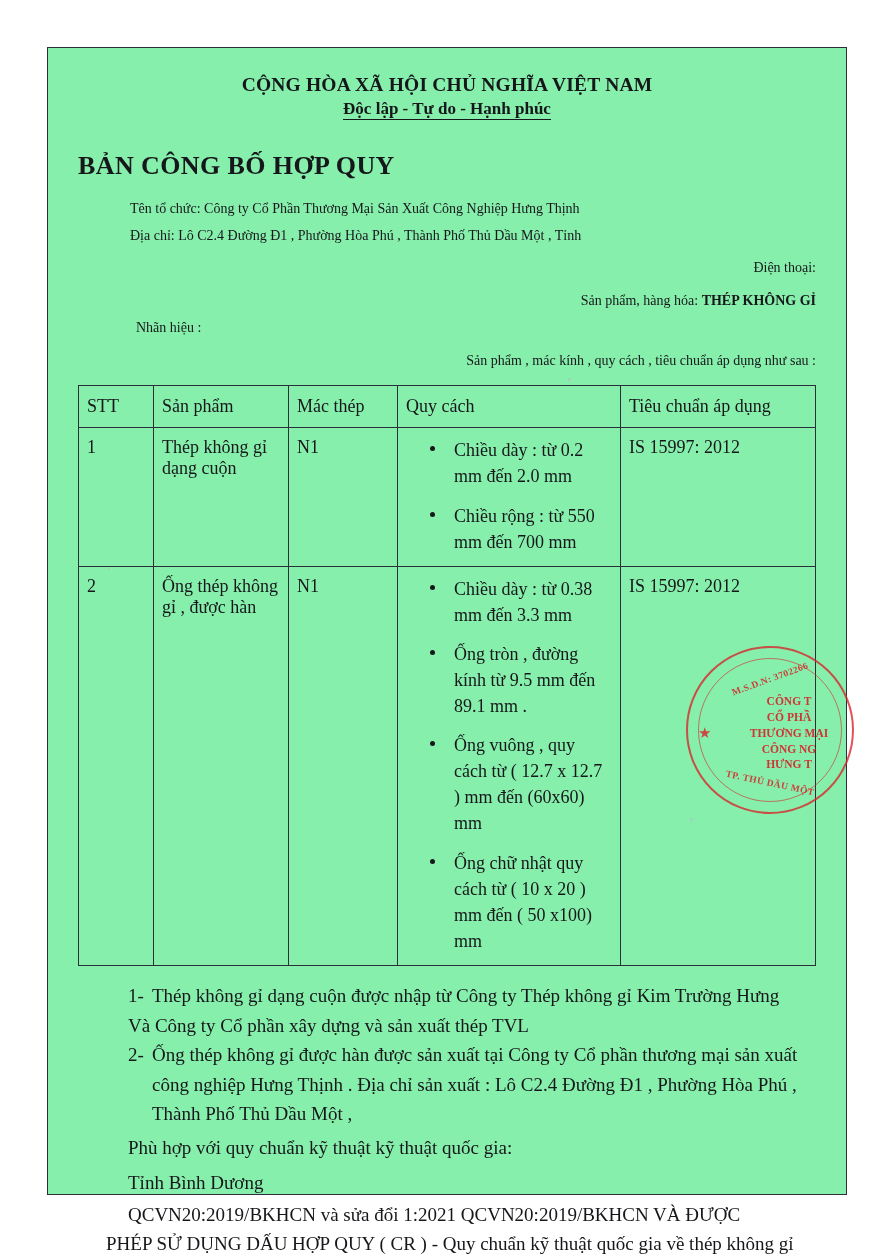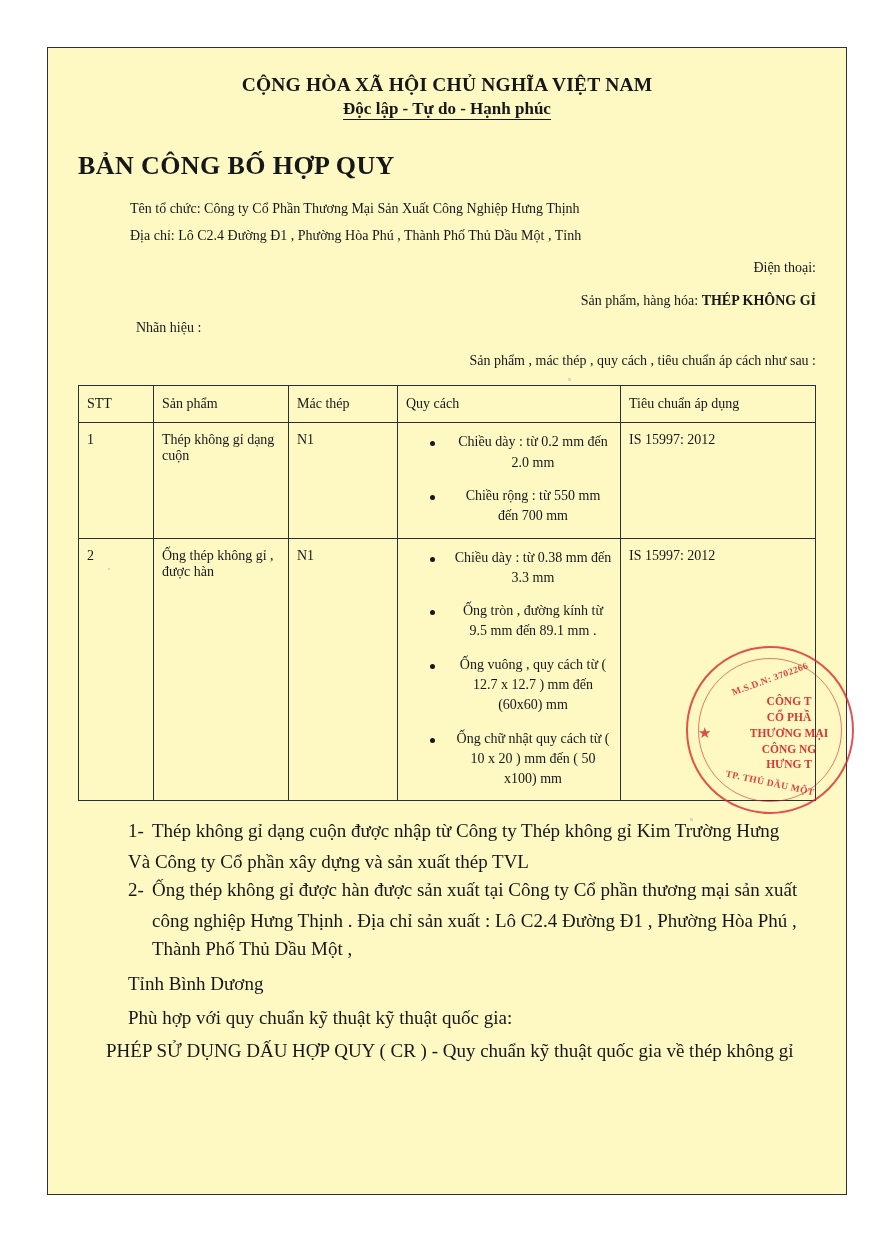--- a/index.html
+++ b/index.html
@@ -18,21 +18,21 @@
 
   
   .page-frame {
     position: absolute;
     left: 47px;
     top: 47px;
     width: 800px;
     height: 1148px;
     border: 1.5px solid #2a2f3a;
     box-sizing: border-box;
-    background: #fef9c3;
+    background: #86efac;
   }
 
   .content {
     position: absolute;
     left: 0;
     top: 0;
     width: 100%;
     height: 100%;
     padding: 22px 30px 10px 30px;
     box-sizing: border-box;
@@ -82,21 +82,21 @@
   .p-indent-3 { padding-left: 58px; }
   .p-indent-4 { padding-left: 66px; }
   .strongline { font-weight: bold; }
   .gap-small { margin-top: 12px !important; text-align: right; }
 
   
   table.spec {
     width: 100%;
     border-collapse: collapse;
     margin-top: 14px;
-    font-size: 14px;
+    font-size: 18px;
     table-layout: fixed;
   }
   table.spec th, table.spec td {
     border: 1px solid #2a2f3a;
     vertical-align: top;
     padding: 9px 8px;
     text-align: left;
     font-weight: normal;
   }
   table.spec thead th {
@@ -115,21 +115,20 @@
   ul.qc {
     margin: 0;
     padding-left: 22px;
     list-style: none;
   }
   ul.qc li {
     position: relative;
     margin-bottom: 13px;
     padding-left: 26px;
     line-height: 1.45;
-    text-align: center;
   }
   ul.qc li:last-child { margin-bottom: 2px; }
   ul.qc li::before {
     content: "";
     position: absolute;
     left: 2px;
     top: 9px;
     width: 5px;
     height: 5px;
     background: #16171a;
@@ -245,21 +244,21 @@
     <div class="nation-sub"><span>Độc lập - Tự do - Hạnh phúc</span></div>
 
     <div class="doc-title">BẢN CÔNG BỐ HỢP QUY</div>
 
     <div class="intro">
       <p class="p-indent-1">Tên tổ chức: Công ty Cổ Phần Thương Mại Sản Xuất Công Nghiệp Hưng Thịnh</p>
       <p class="p-indent-1">Địa chỉ: Lô C2.4 Đường Đ1 , Phường Hòa Phú , Thành Phố Thủ Dầu Một , Tỉnh</p>
       <p class="p-indent-1 gap-small">Điện thoại:</p>
       <p class="p-indent-2 gap-small"><span>Sản phẩm, hàng hóa: </span><span class="strongline">THÉP KHÔNG GỈ</span></p>
       <p class="p-indent-3">Nhãn hiệu :</p>
-      <p class="p-indent-4 gap-small">Sản phẩm , mác thép , quy cách , tiêu chuẩn áp cách như sau :</p>
+      <p class="p-indent-4 gap-small">Sản phẩm , mác kính , quy cách , tiêu chuẩn áp dụng như sau :</p>
     </div>
 
     <table class="spec">
       <thead>
         <tr>
           <th class="col-stt">STT</th>
           <th class="col-sp">Sản phẩm</th>
           <th class="col-mac">Mác thép</th>
           <th class="col-qc">Quy cách</th>
           <th class="col-tc">Tiêu chuẩn áp dụng</th>
@@ -302,25 +301,26 @@
       </div>
       <div class="cont">Và Công ty Cổ phần xây dựng và sản xuất thép TVL</div>
 
       <div class="note">
         <span class="num">2-</span>
         <span class="txt">Ống thép không gỉ được hàn được sản xuất tại Công ty Cổ phần thương mại sản xuất</span>
       </div>
       <div class="cont-deep">công nghiệp Hưng Thịnh . Địa chỉ sản xuất : Lô C2.4 Đường Đ1 , Phường Hòa Phú ,</div>
       <div class="cont-deep">Thành Phố Thủ Dầu Một ,</div>
 
+      <div class="plain">Phù hợp với quy chuẩn kỹ thuật kỹ thuật quốc gia:</div>
       <div class="plain">Tỉnh Bình Dương</div>
-      <div class="plain">Phù hợp với quy chuẩn kỹ thuật kỹ thuật quốc gia:</div>
     </div>
 
     <div class="final">
+      <span>QCVN20:2019/BKHCN và sửa đổi 1:2021  QCVN20:2019/BKHCN VÀ ĐƯỢC</span>
       <span class="line2">PHÉP SỬ DỤNG DẤU HỢP QUY ( CR ) -  Quy chuẩn kỹ thuật quốc gia về thép không gỉ</span>
     </div>
 
   </div>
 
   <div class="seal">
     <div class="ring"></div>
     <div class="ring inner"></div>
     <div class="star">★</div>
     <div class="arc-top">M.S.D.N: 3702266</div>

